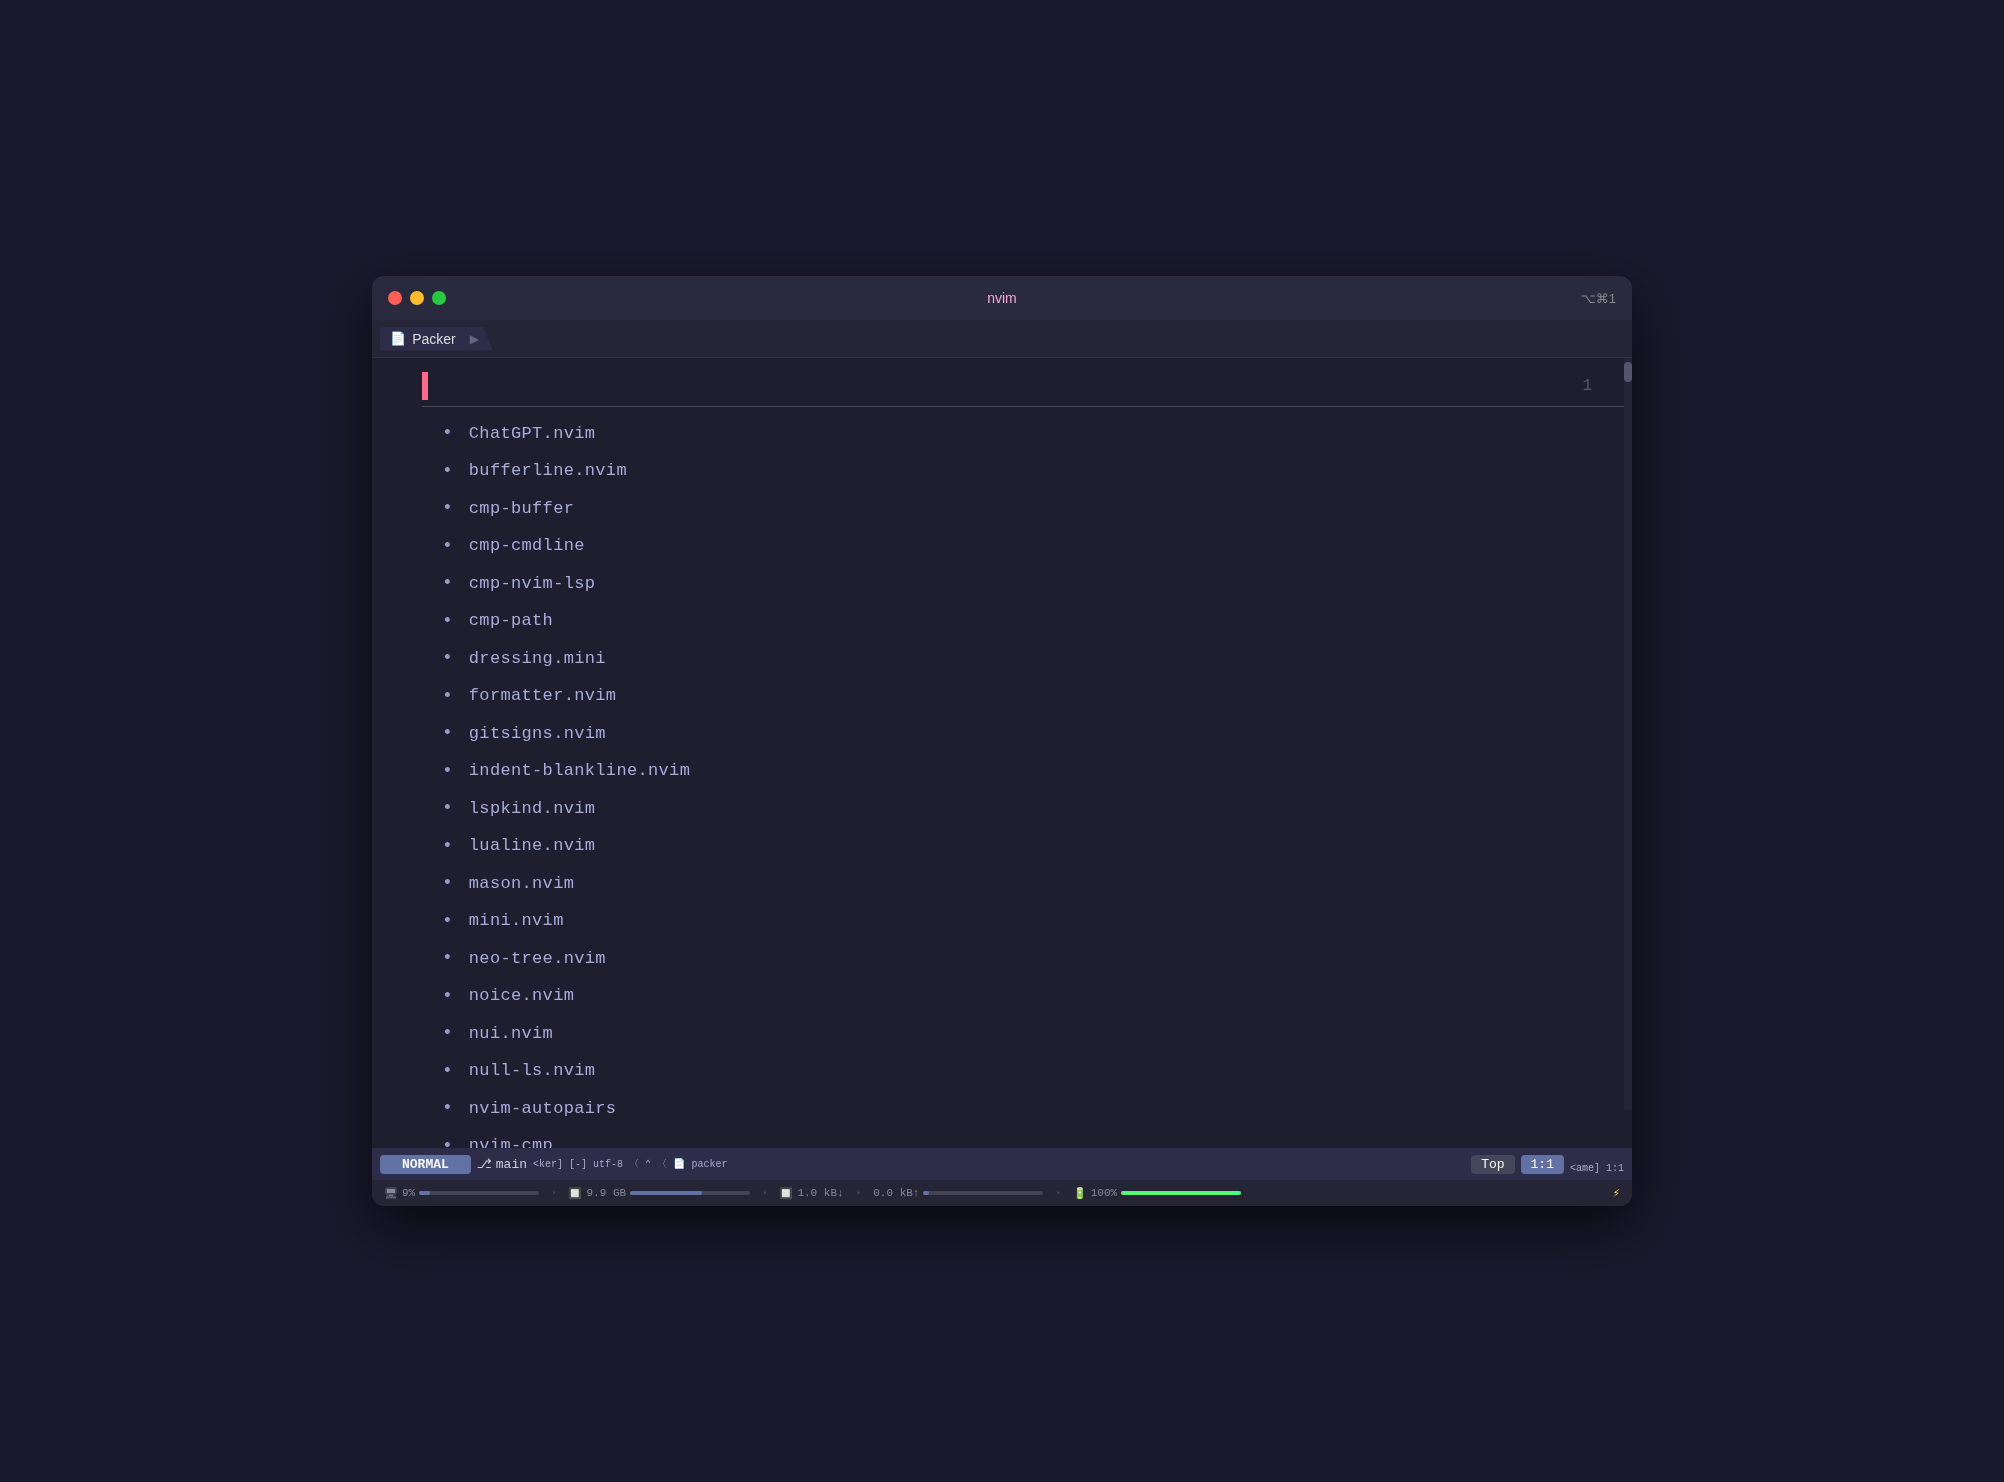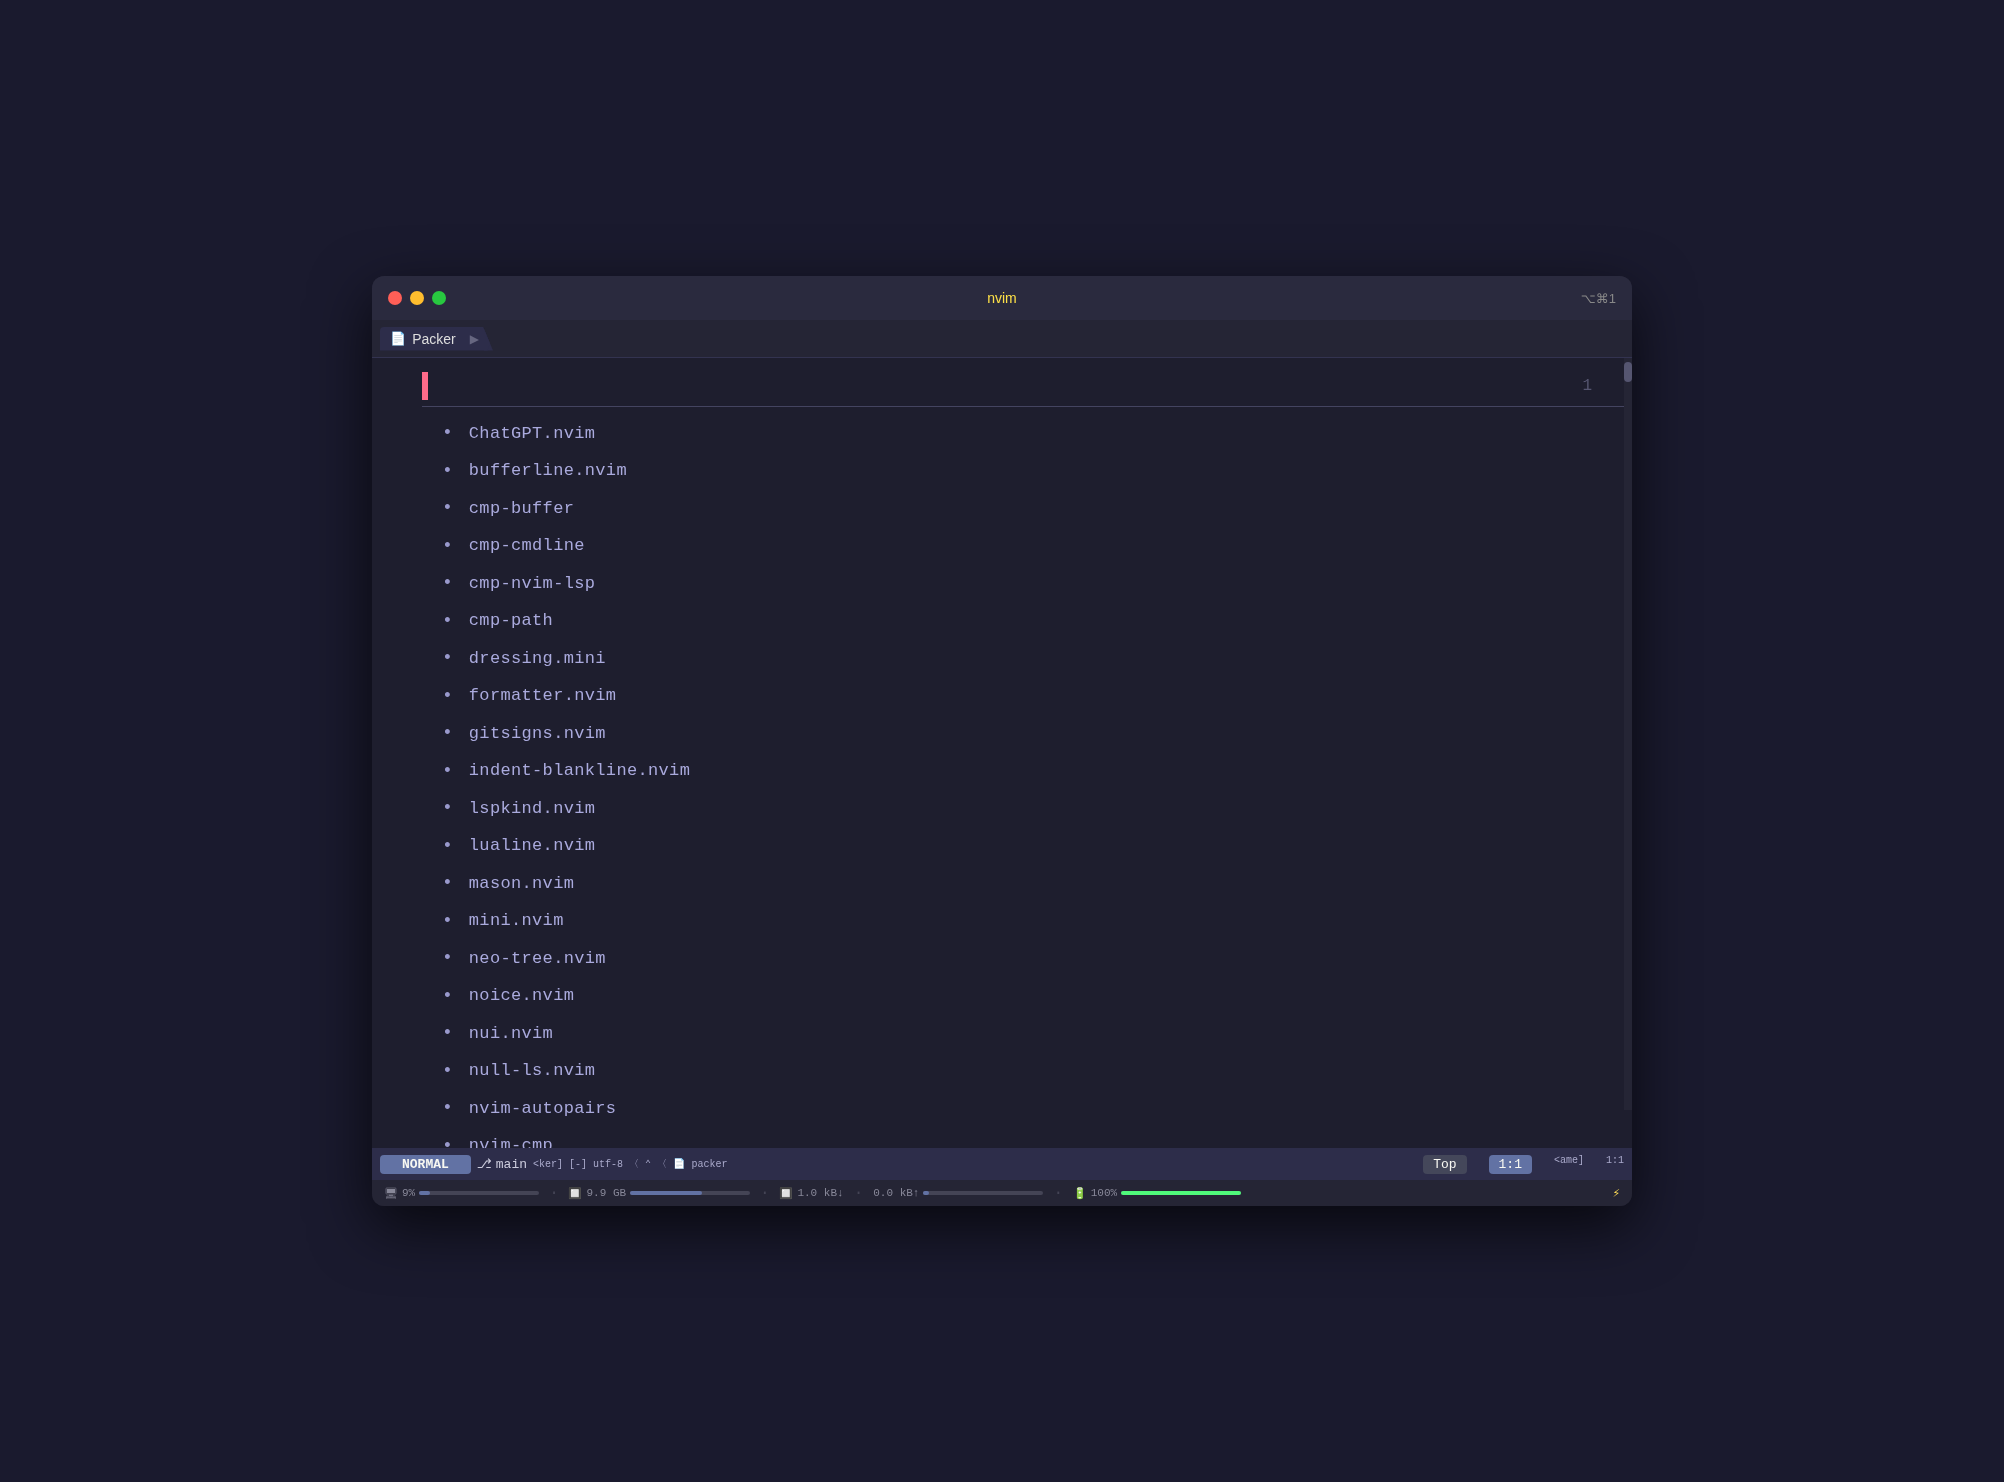--- a/index.html
+++ b/index.html
@@ -51,21 +51,21 @@
       border-radius: 50%;
       border: none;
       cursor: pointer;
     }
 
     .btn-close { background: #ff5f57; }
     .btn-minimize { background: #ffbd2e; }
     .btn-maximize { background: #28c840; }
 
     .titlebar-title {
-      color: #fde047;
+      color: #f9a8d4;
       font-size: 14px;
       font-family: -apple-system, BlinkMacSystemFont, sans-serif;
       position: absolute;
       left: 50%;
       transform: translateX(-50%);
     }
 
     .titlebar-shortcut {
       color: #888888;
       font-size: 13px;
@@ -257,22 +257,22 @@
 
     .status-item {
       color: #aaaacc;
       font-size: 10px;
       font-family: 'Courier New', Courier, monospace;
     }
 
     .status-right {
       margin-left: auto;
       display: flex;
-      align-items: flex-start;
-      gap: 22px;
+      align-items: flex-end;
+      gap: 6px;
     }
 
     .status-position {
       background: #6272a4;
       color: #f8f8f2;
       padding: 2px 10px;
       border-radius: 4px;
       font-size: 13px;
       font-family: 'Courier New', Courier, monospace;
     }

